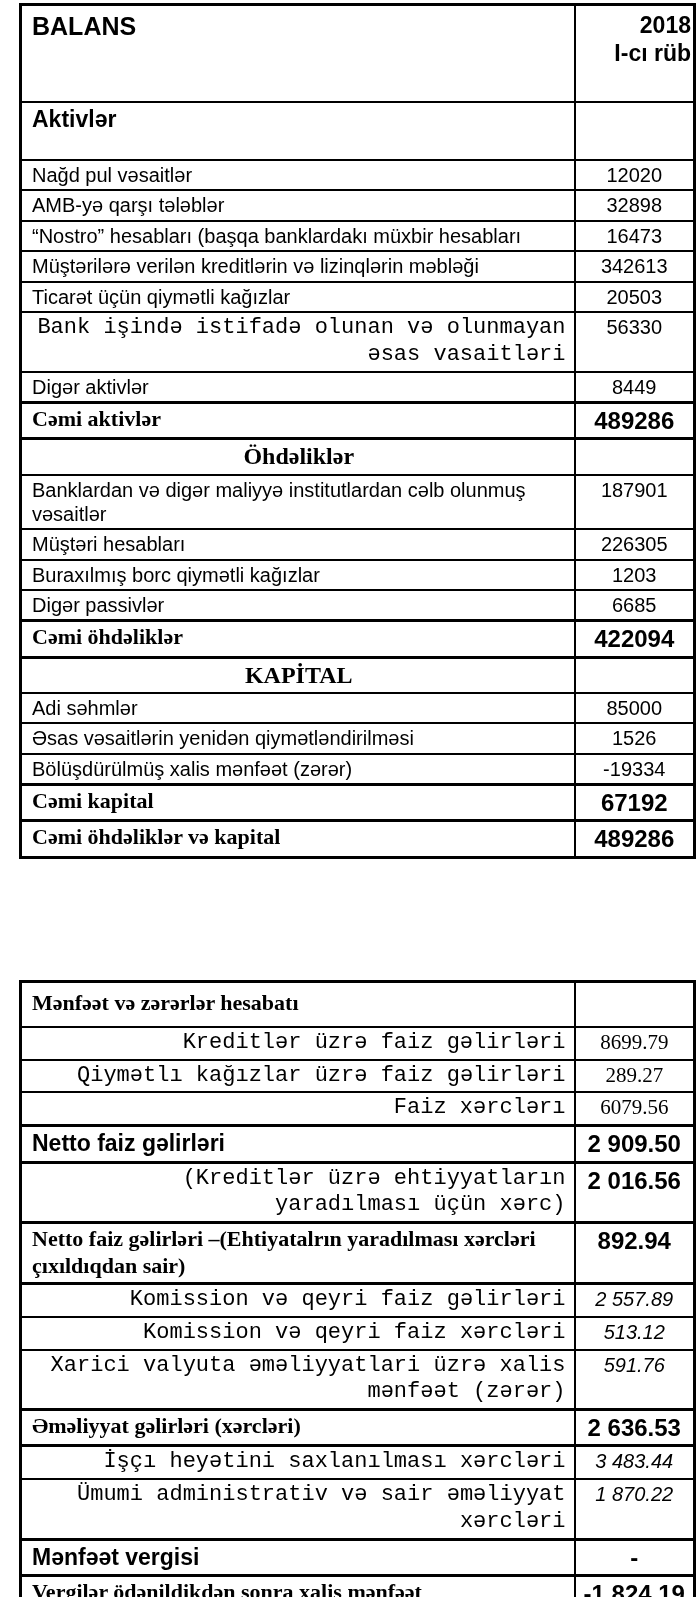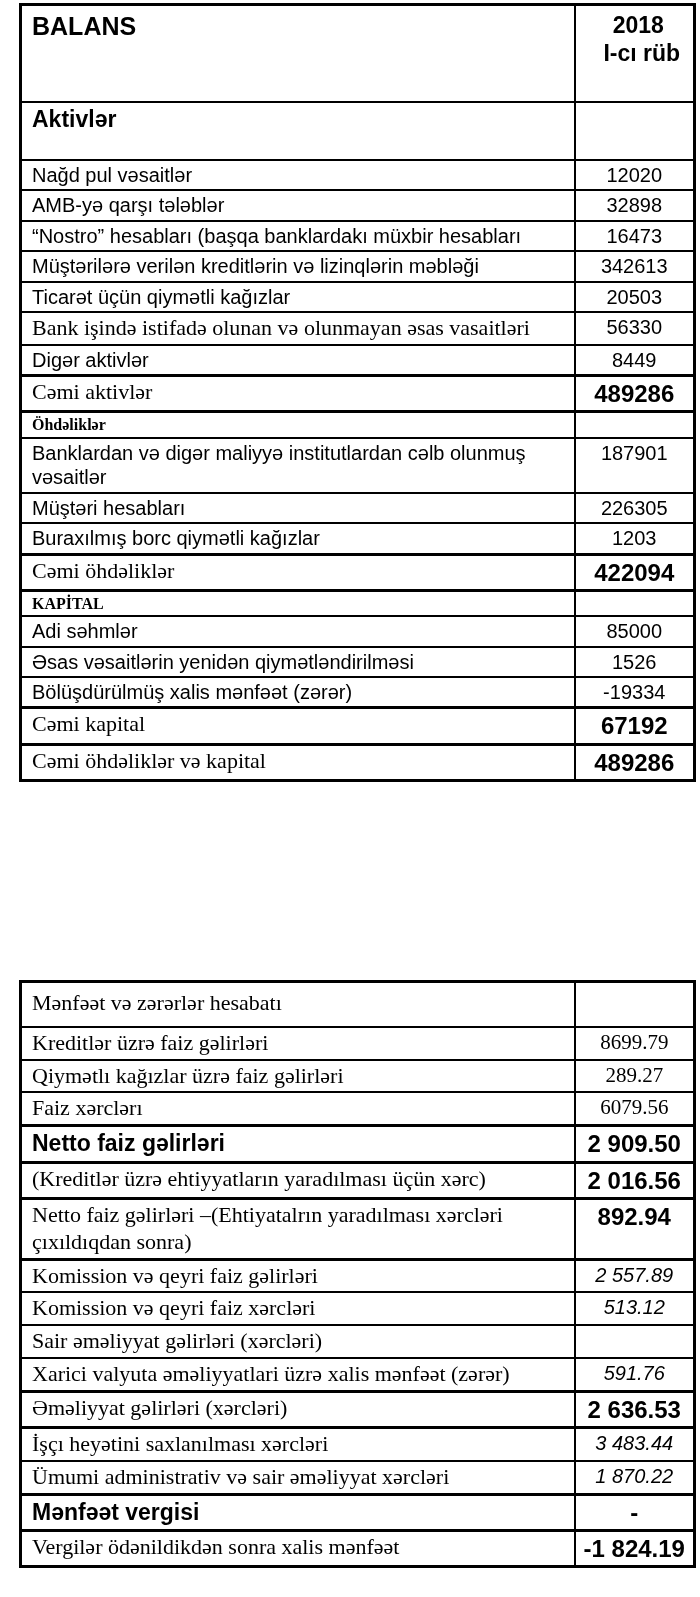--- a/index.html
+++ b/index.html
@@ -32,32 +32,32 @@
   }
   td.val {
     padding: 2px 4px;
     text-align: center;
   }
   tr.emph td { border-top-width: 3px; border-bottom-width: 3px; }
 
   
   tr.hdr td { height: 88px; }
   td.hdr-title  { font-family: "Liberation Sans", sans-serif; font-weight: bold; font-size: 25px; padding-top: 5px; }
-  td.hdr-period { font-family: "Liberation Sans", sans-serif; font-weight: bold; font-size: 23px; text-align: center; padding: 5px 2px 2px 10px; }
+  td.hdr-period { font-family: "Liberation Sans", sans-serif; font-weight: bold; font-size: 23px; text-align: right; padding: 5px 2px 2px 10px; }
   .period-line2 { padding-left: 7px; }
 
   
   tr.group-row td { height: 52px; }
   tr.title-row td { padding-top: 7px; padding-bottom: 9px; }
 
   
   .ls-serif             { font-family: Liberation Sans, sans-serif; font-size: 20px; }
-  .ls-serif-bold        { font-family: "Liberation Serif", serif; font-size: 22px; font-weight: normal; }
-  .ls-serif-bold-center { font-family: "Liberation Serif", serif; font-size: 16px; font-weight: bold; text-align: left; }
-  .ls-sans              { font-family: Liberation Serif, serif; font-size: 22px; }
+  .ls-serif-bold        { font-family: "Liberation Serif", serif; font-size: 22px; font-weight: bold; }
+  .ls-serif-bold-center { font-family: "Liberation Serif", serif; font-size: 24px; font-weight: bold; text-align: center; }
+  .ls-sans              { font-family: Liberation Mono, monospace; font-size: 22px; text-align: right; }
   .ls-sans-bold         { font-family: "Liberation Sans", sans-serif; font-size: 23px; font-weight: bold; }
 
   
   .vs-sans        { font-family: Liberation Sans, sans-serif; font-size: 20px; }
   .vs-sans-bold   { font-family: "Liberation Sans", sans-serif; font-size: 24px; font-weight: bold; }
   .vs-serif       { font-family: "Liberation Serif", serif; font-size: 21px; }
   .vs-sans-italic { font-family: "Liberation Sans", sans-serif; font-size: 20px; font-style: italic; }
 </style>
 </head>
 <body>
@@ -124,20 +124,24 @@
           <td class="val vs-sans">187901</td>
         </tr>
         <tr>
           <td class="lbl ls-serif">Müştəri hesabları</td>
           <td class="val vs-sans">226305</td>
         </tr>
         <tr>
           <td class="lbl ls-serif">Buraxılmış borc qiymətli kağızlar</td>
           <td class="val vs-sans">1203</td>
         </tr>
+        <tr>
+          <td class="lbl ls-serif">Digər passivlər</td>
+          <td class="val vs-sans">6685</td>
+        </tr>
         <tr class="emph">
           <td class="lbl ls-serif-bold">Cəmi öhdəliklər</td>
           <td class="val vs-sans-bold">422094</td>
         </tr>
         <tr>
           <td class="lbl ls-serif-bold-center">KAPİTAL</td>
           <td class="val vs-sans"></td>
         </tr>
         <tr>
           <td class="lbl ls-serif">Adi səhmlər</td>
@@ -186,36 +190,32 @@
         </tr>
         <tr class="emph">
           <td class="lbl ls-sans-bold">Netto faiz gəlirləri</td>
           <td class="val vs-sans-bold">2 909.50</td>
         </tr>
         <tr>
           <td class="lbl ls-sans">(Kreditlər üzrə ehtiyyatların yaradılması üçün xərc)</td>
           <td class="val vs-sans-bold">2 016.56</td>
         </tr>
         <tr class="emph">
-          <td class="lbl ls-serif-bold">Netto faiz gəlirləri –(Ehtiyatalrın yaradılması xərcləri çıxıldıqdan sonra)</td>
+          <td class="lbl ls-serif-bold">Netto faiz gəlirləri –(Ehtiyatalrın yaradılması xərcləri çıxıldıqdan sair)</td>
           <td class="val vs-sans-bold">892.94</td>
         </tr>
         <tr>
           <td class="lbl ls-sans">Komission və qeyri faiz gəlirləri</td>
           <td class="val vs-sans-italic">2 557.89</td>
         </tr>
         <tr>
           <td class="lbl ls-sans">Komission və qeyri faiz xərcləri</td>
           <td class="val vs-sans-italic">513.12</td>
         </tr>
         <tr>
-          <td class="lbl ls-sans">Sair əməliyyat gəlirləri (xərcləri)</td>
-          <td class="val vs-sans-italic"></td>
-        </tr>
-        <tr>
           <td class="lbl ls-sans">Xarici valyuta əməliyyatlari üzrə xalis mənfəət (zərər)</td>
           <td class="val vs-sans-italic">591.76</td>
         </tr>
         <tr class="emph">
           <td class="lbl ls-serif-bold">Əməliyyat gəlirləri (xərcləri)</td>
           <td class="val vs-sans-bold">2 636.53</td>
         </tr>
         <tr>
           <td class="lbl ls-sans">İşçı heyətini saxlanılması xərcləri</td>
           <td class="val vs-sans-italic">3 483.44</td>

